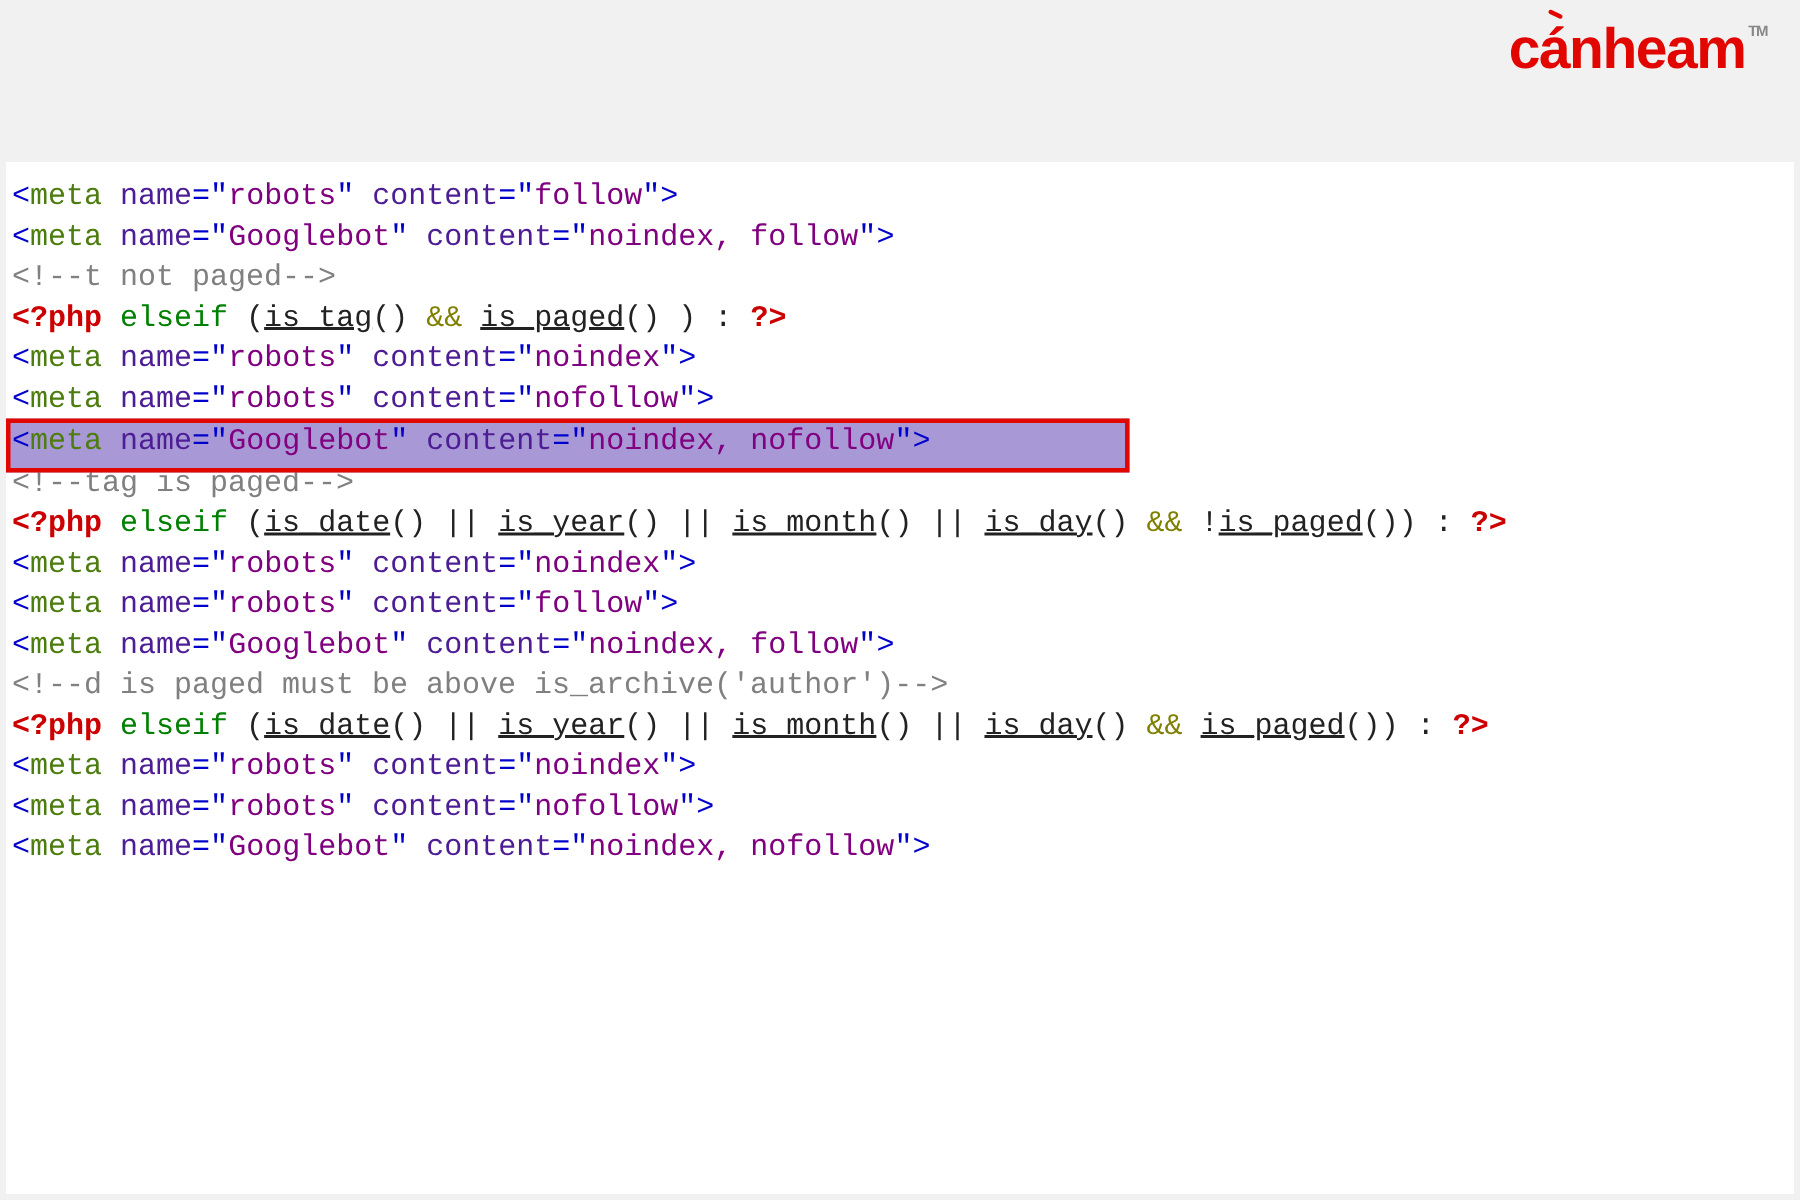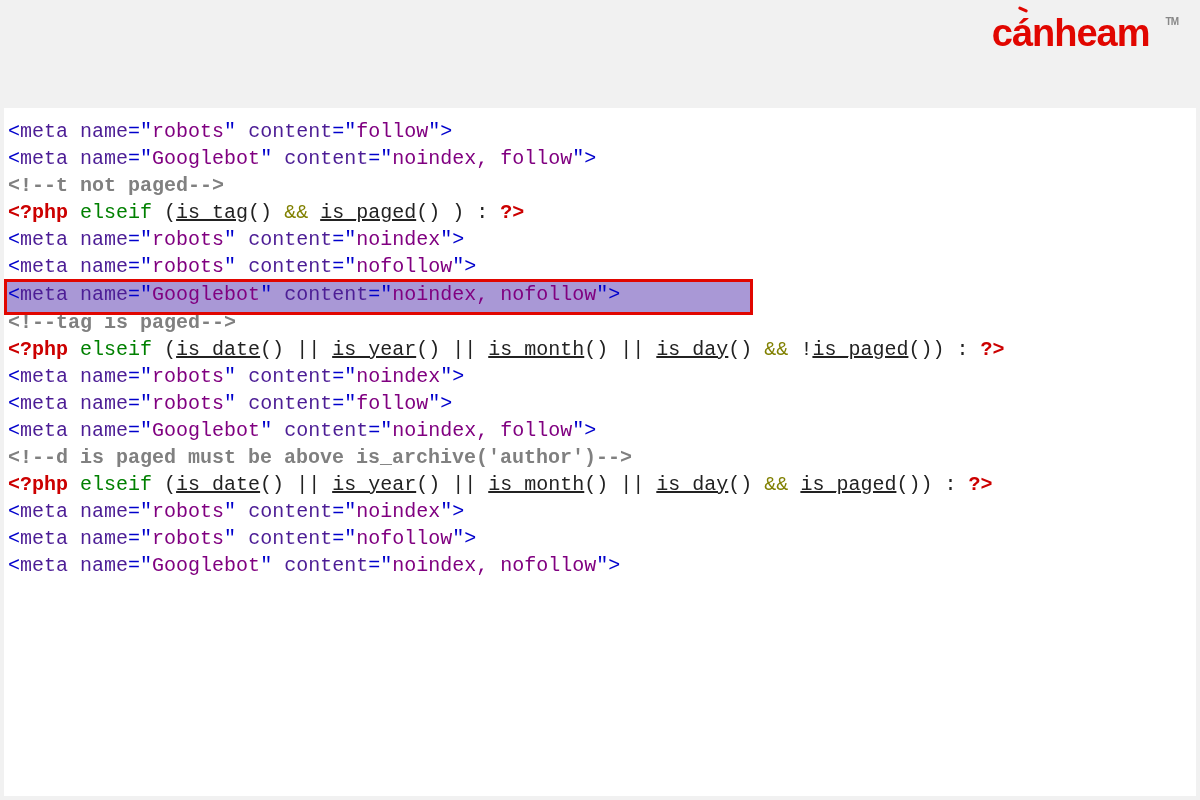--- a/index.html
+++ b/index.html
@@ -23,21 +23,21 @@
     letter-spacing: -1px;
     display: flex;
     align-items: flex-start;
     justify-content: space-between;
   }
   .logo .tm {
     font-size: 10px;
     font-weight: 600;
     color: #888;
     margin-top: 4px;
-    margin-left: 16px;
+    margin-left: 2px;
   }
   .logo .accent {
     position: relative;
     display: inline-block;
   }
   .logo .accent::before {
     content: "";
     position: absolute;
     top: -4px;
     left: 6px;
@@ -56,24 +56,24 @@
     background: #ffffff;
     overflow: hidden;
     padding-top: 10px;
   }
   .line {
     white-space: pre;
     line-height: 27px;
     padding-left: 4px;
   }
   .c-punct   { color: #0000cc; }
-  .c-tag     { color: #4c1d95; }
+  .c-tag     { color: #4d7c0f; }
   .c-attr    { color: #4c1d95; }
   .c-value   { color: #800080; }
-  .c-comment { color: #808080; font-weight: bold; }
+  .c-comment { color: #808080; }
   .c-php     { color: #cc0000; font-weight: bold; }
   .c-kw      { color: #008000; margin-top: 28px; }
   .c-func    { color: #222; text-decoration: underline; }
   .c-paren   { color: #222; }
   .c-amp     { color: #808000; }
   .c-pipe    { color: #222; }
   .c-bang    { color: #222; }
 
   .hl-wrap {
     position: relative;

